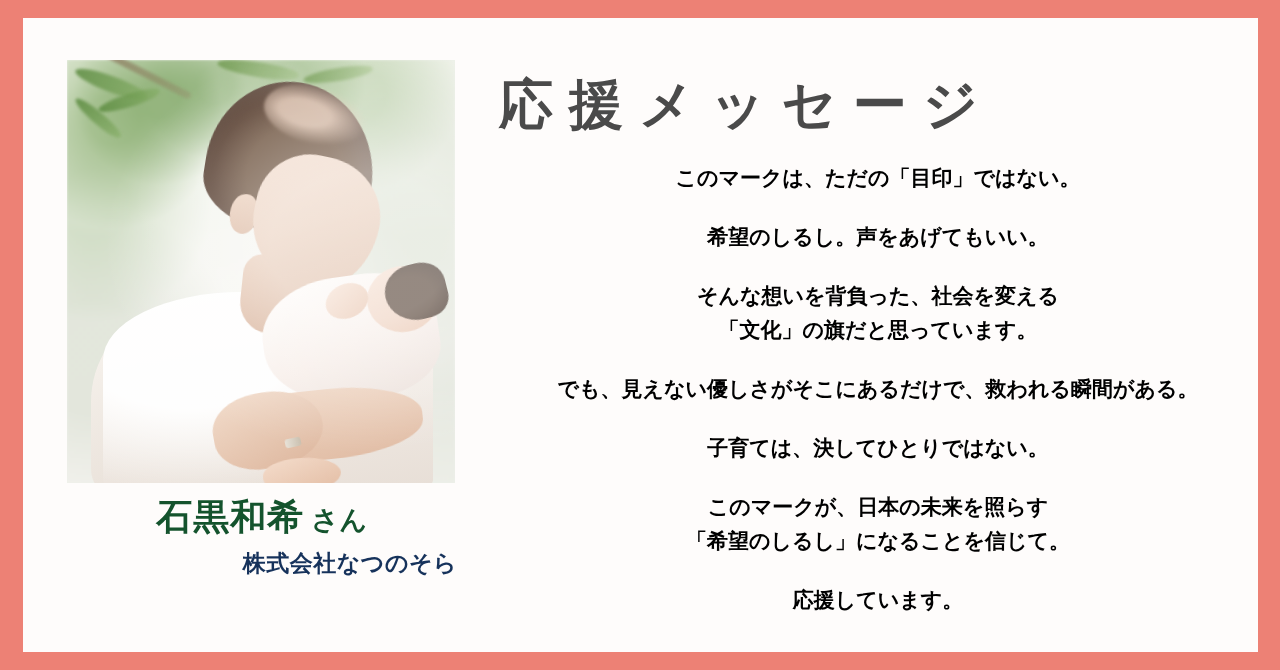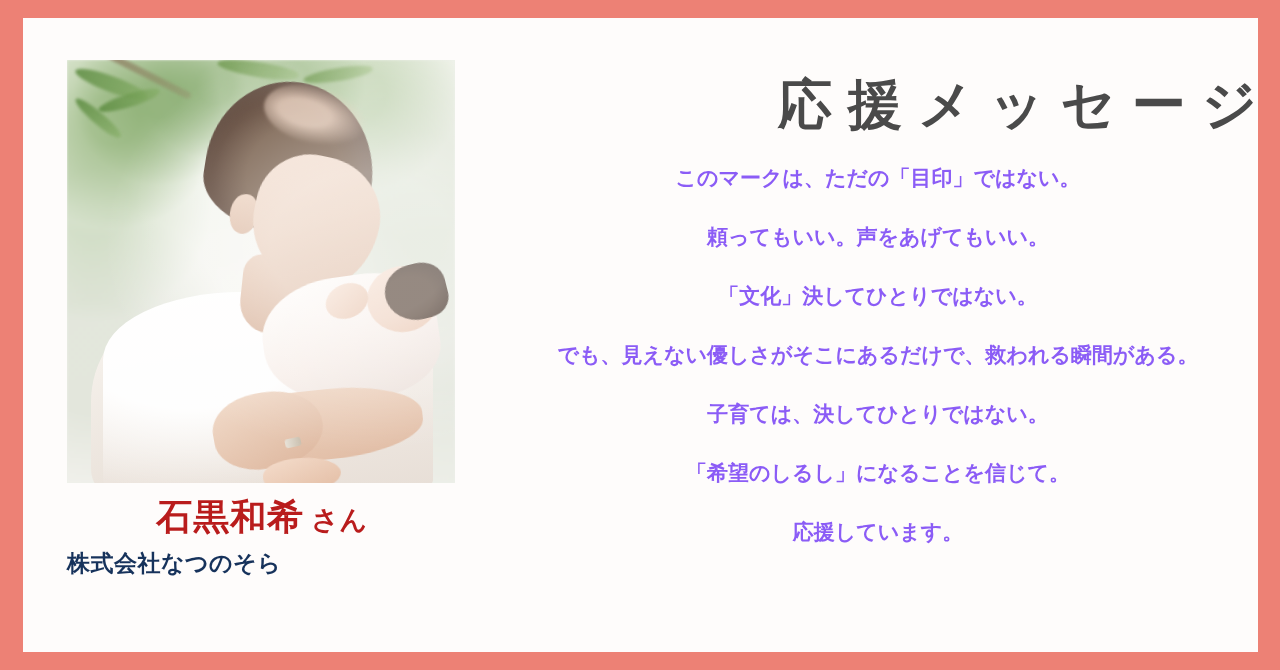--- a/index.html
+++ b/index.html
@@ -197,70 +197,70 @@
   .photo .glow {
     position: absolute; inset: 0;
     background: radial-gradient(ellipse at 76% 44%, rgba(255,255,255,0.42) 0 22%, rgba(255,255,255,0) 62%);
     pointer-events: none;
   }
 
   
   .name-line {
     margin-top: 14px;
     text-align: center;
-    color: #b91c1c;
+    color: #14532d;
     line-height: 1.1;
     white-space: nowrap;
   }
   .name-main {
     font-size: 36px;
     font-weight: 700;
     letter-spacing: 1px;
   }
   .name-suffix {
     font-size: 27px;
     font-weight: 700;
     letter-spacing: 0.5px;
     margin-left: 7px;
   }
   .affil {
     margin-top: 9px;
-    text-align: left;
+    text-align: right;
     color: #16325B;
     font-size: 23px;
     font-weight: 700;
     line-height: 1.55;
     letter-spacing: 0.5px;
     white-space: nowrap;
   }
 
   
   .right-col {
     position: absolute;
     left: 460px;
     top: 40px;
     width: 790px;
     height: 590px;
   }
 
   .msg-title {
-    text-align: right;
+    text-align: left;
     color: #4A4A4A;
     font-size: 54px;
     font-weight: 700;
     letter-spacing: 16px;
     text-indent: 16px;
     line-height: 1.2;
     margin: 14px 0 0 0;
   }
 
   .msg-body {
     margin-top: 24px;
     text-align: center;
-    color: #8b5cf6;
+    color: #000000;
     font-size: 21px;
     font-weight: 700;
     line-height: 1.62;
   }
   .msg-para {
     margin: 0 0 25px 0;
   }
   .msg-para:last-child {
     margin-bottom: 0;
   }
@@ -315,36 +315,38 @@
 
       <h1 class="msg-title">応援メッセージ</h1>
 
       <div class="msg-body">
 
         <p class="msg-para">
           <span class="ln">このマークは、ただの「目印」ではない。</span>
         </p>
 
         <p class="msg-para">
-          <span class="ln">頼ってもいい。声をあげてもいい。</span>
-        </p>
-
-        <p class="msg-para">
-          <span class="ln">「文化」決してひとりではない。</span>
+          <span class="ln">希望のしるし。声をあげてもいい。</span>
+        </p>
+
+        <p class="msg-para">
+          <span class="ln">そんな想いを背負った、社会を変える</span>
+          <span class="ln">「文化」の旗だと思っています。</span>
         </p>
 
         <p class="msg-para">
           <span class="ln">でも、見えない優しさがそこにあるだけで、救われる瞬間がある。</span>
         </p>
 
         <p class="msg-para">
           <span class="ln">子育ては、決してひとりではない。</span>
         </p>
 
         <p class="msg-para">
+          <span class="ln">このマークが、日本の未来を照らす</span>
           <span class="ln">「希望のしるし」になることを信じて。</span>
         </p>
 
         <p class="msg-para">
           <span class="ln">応援しています。</span>
         </p>
 
       </div>
     </div>
 

